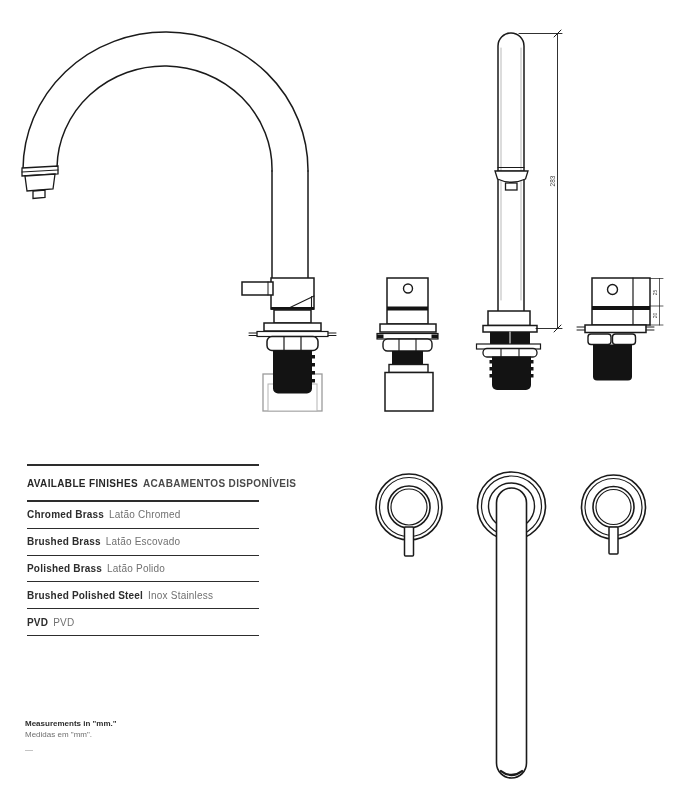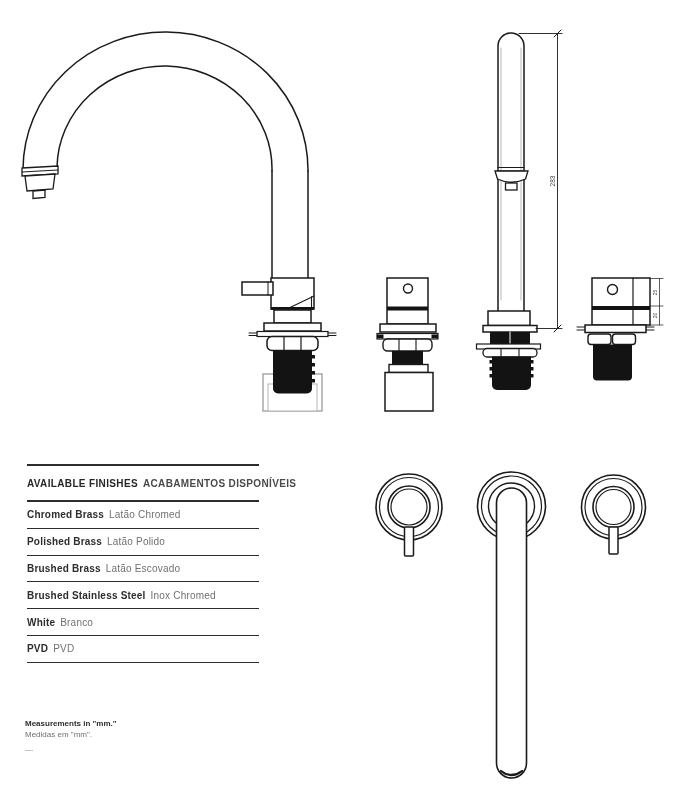--- a/index.html
+++ b/index.html
@@ -162,34 +162,30 @@
   <div class="finishes">
     <div class="f-head">
       <span class="en">AVAILABLE FINISHES</span>
       <span class="pt">ACABAMENTOS DISPONÍVEIS</span>
     </div>
     <div class="f-row">
       <span class="en">Chromed Brass</span>
       <span class="pt">Latão Chromed</span>
     </div>
     <div class="f-row">
+      <span class="en">Brushed Brass</span>
+      <span class="pt">Latão Escovado</span>
+    </div>
+    <div class="f-row">
       <span class="en">Polished Brass</span>
       <span class="pt">Latão Polido</span>
     </div>
     <div class="f-row">
-      <span class="en">Brushed Brass</span>
-      <span class="pt">Latão Escovado</span>
-    </div>
-    <div class="f-row">
-      <span class="en">Brushed Stainless Steel</span>
-      <span class="pt">Inox Chromed</span>
-    </div>
-    <div class="f-row">
-      <span class="en">White</span>
-      <span class="pt">Branco</span>
+      <span class="en">Brushed Polished Steel</span>
+      <span class="pt">Inox Stainless</span>
     </div>
     <div class="f-row">
       <span class="en">PVD</span>
       <span class="pt">PVD</span>
     </div>
   </div>
 
   <div class="notes">
     <div class="bold">Measurements in "mm."</div>
     <div>Medidas em "mm".</div>

